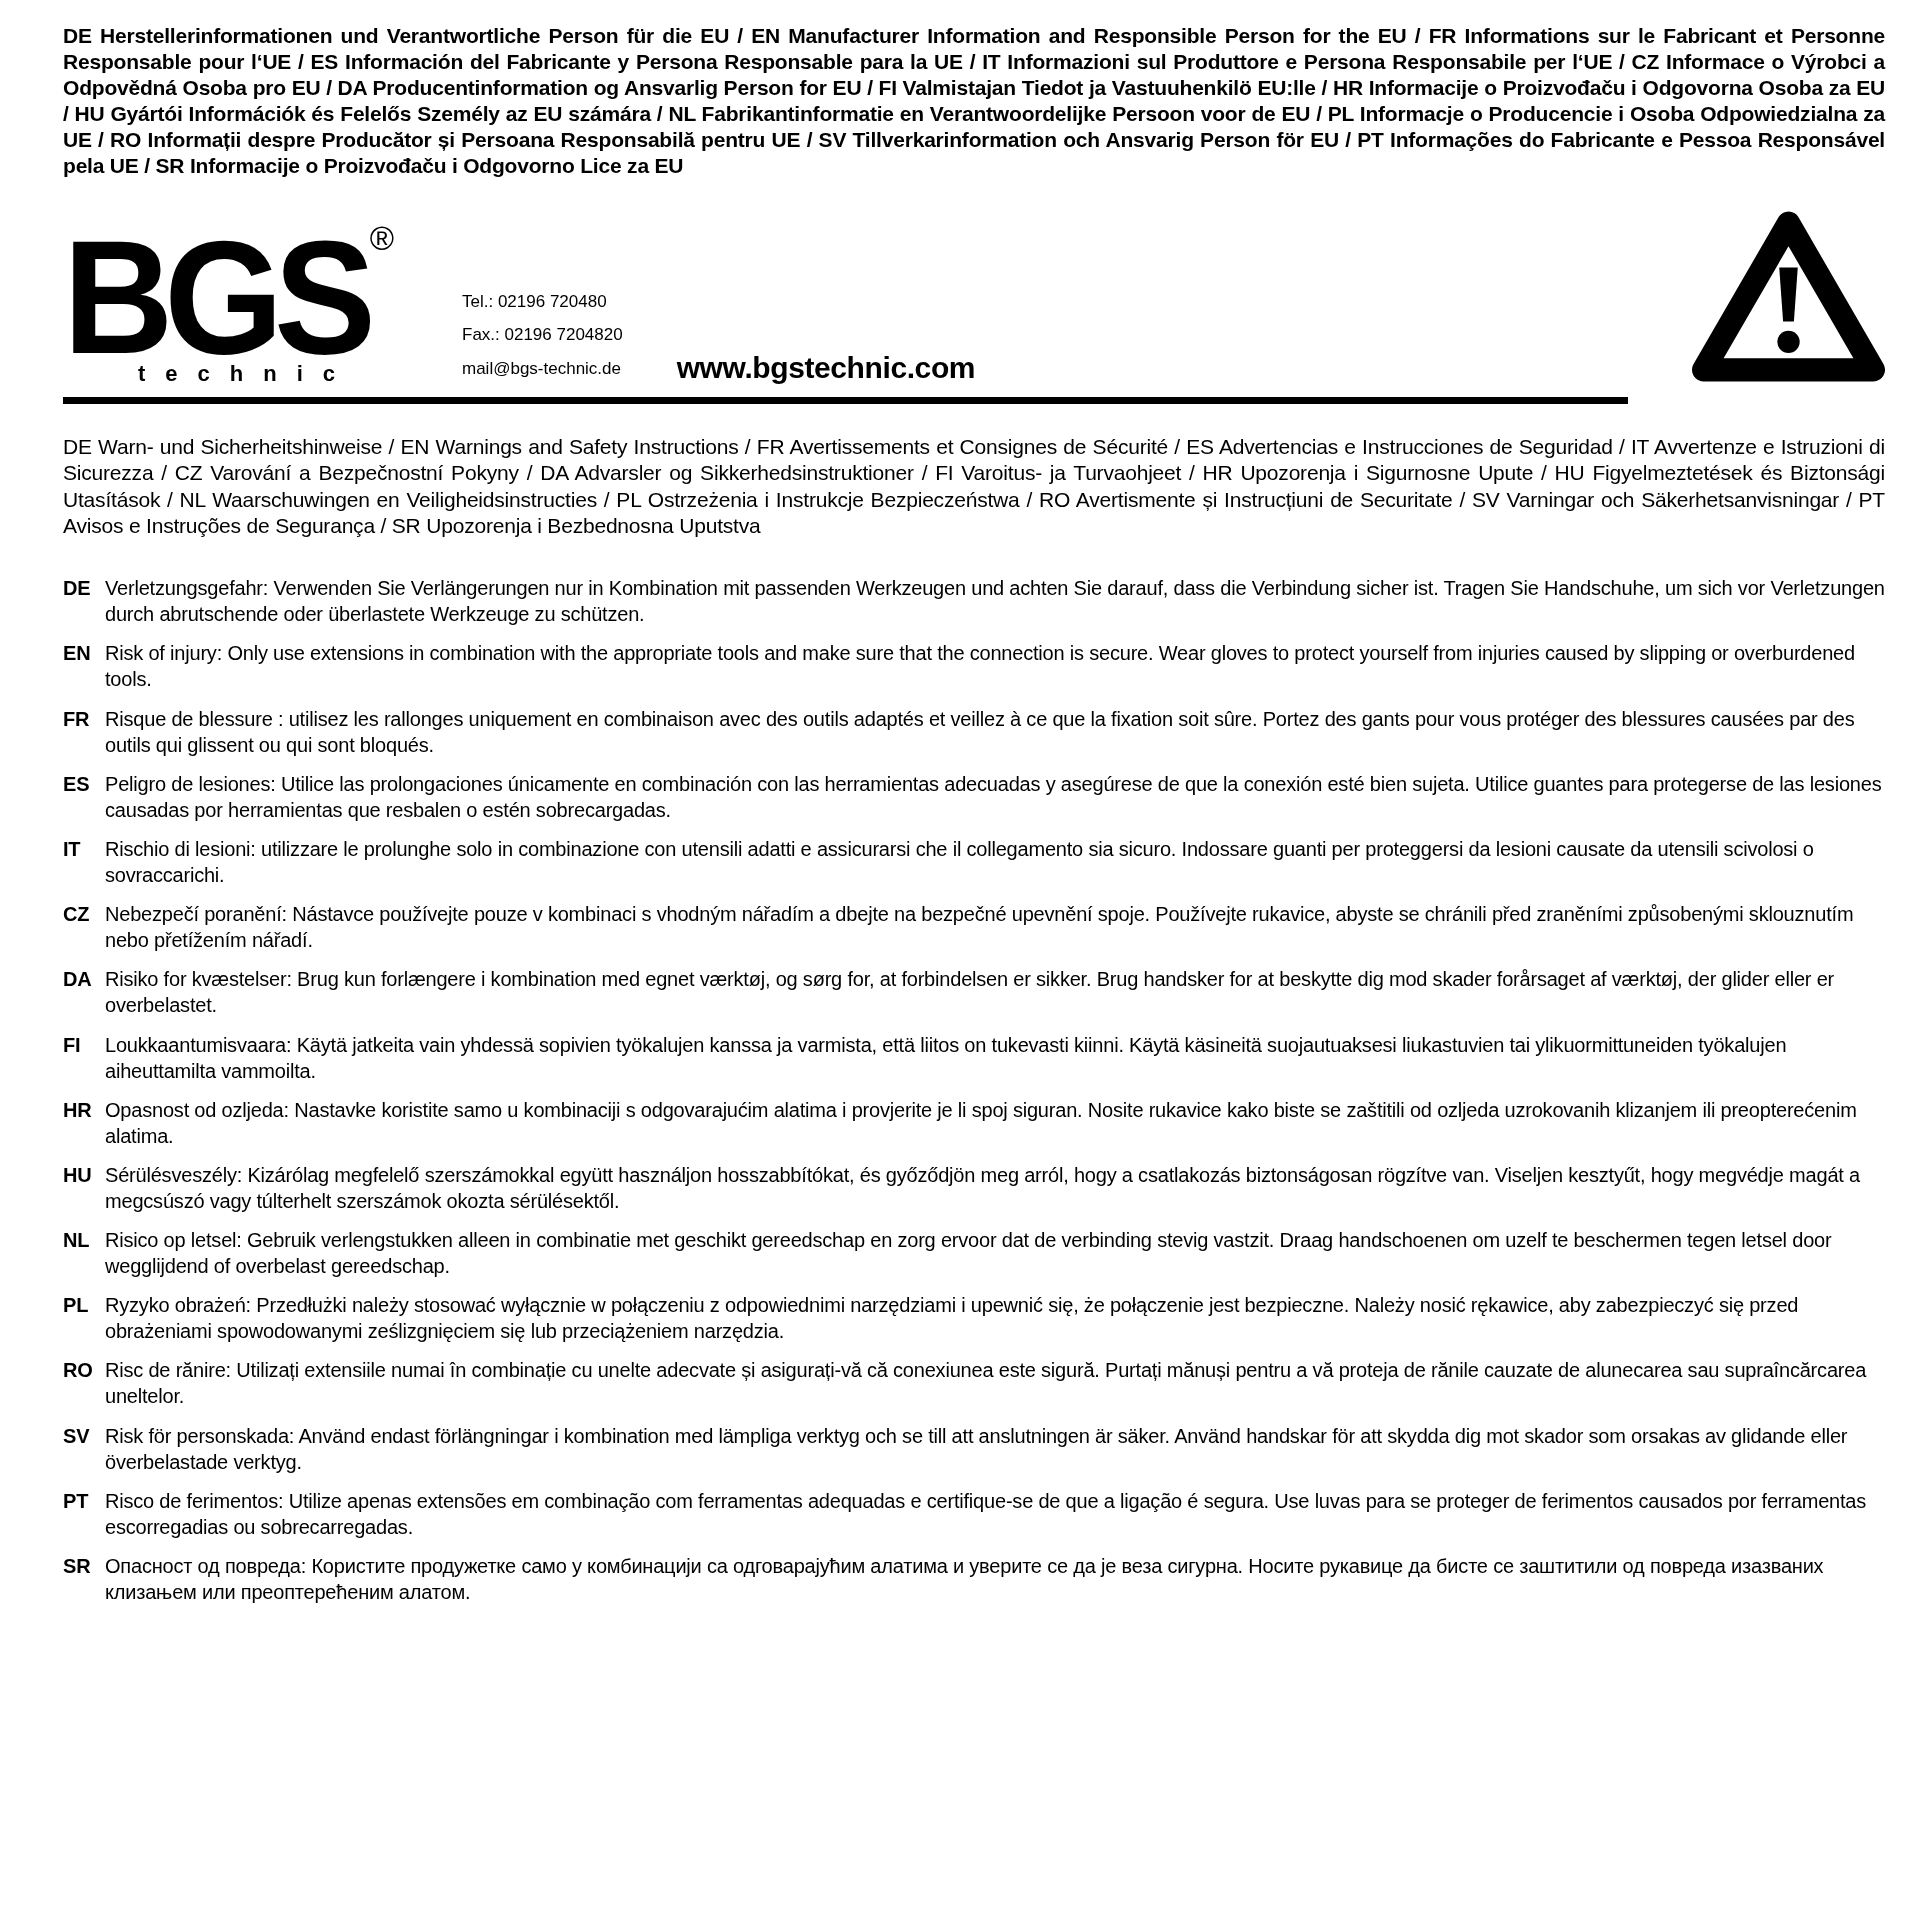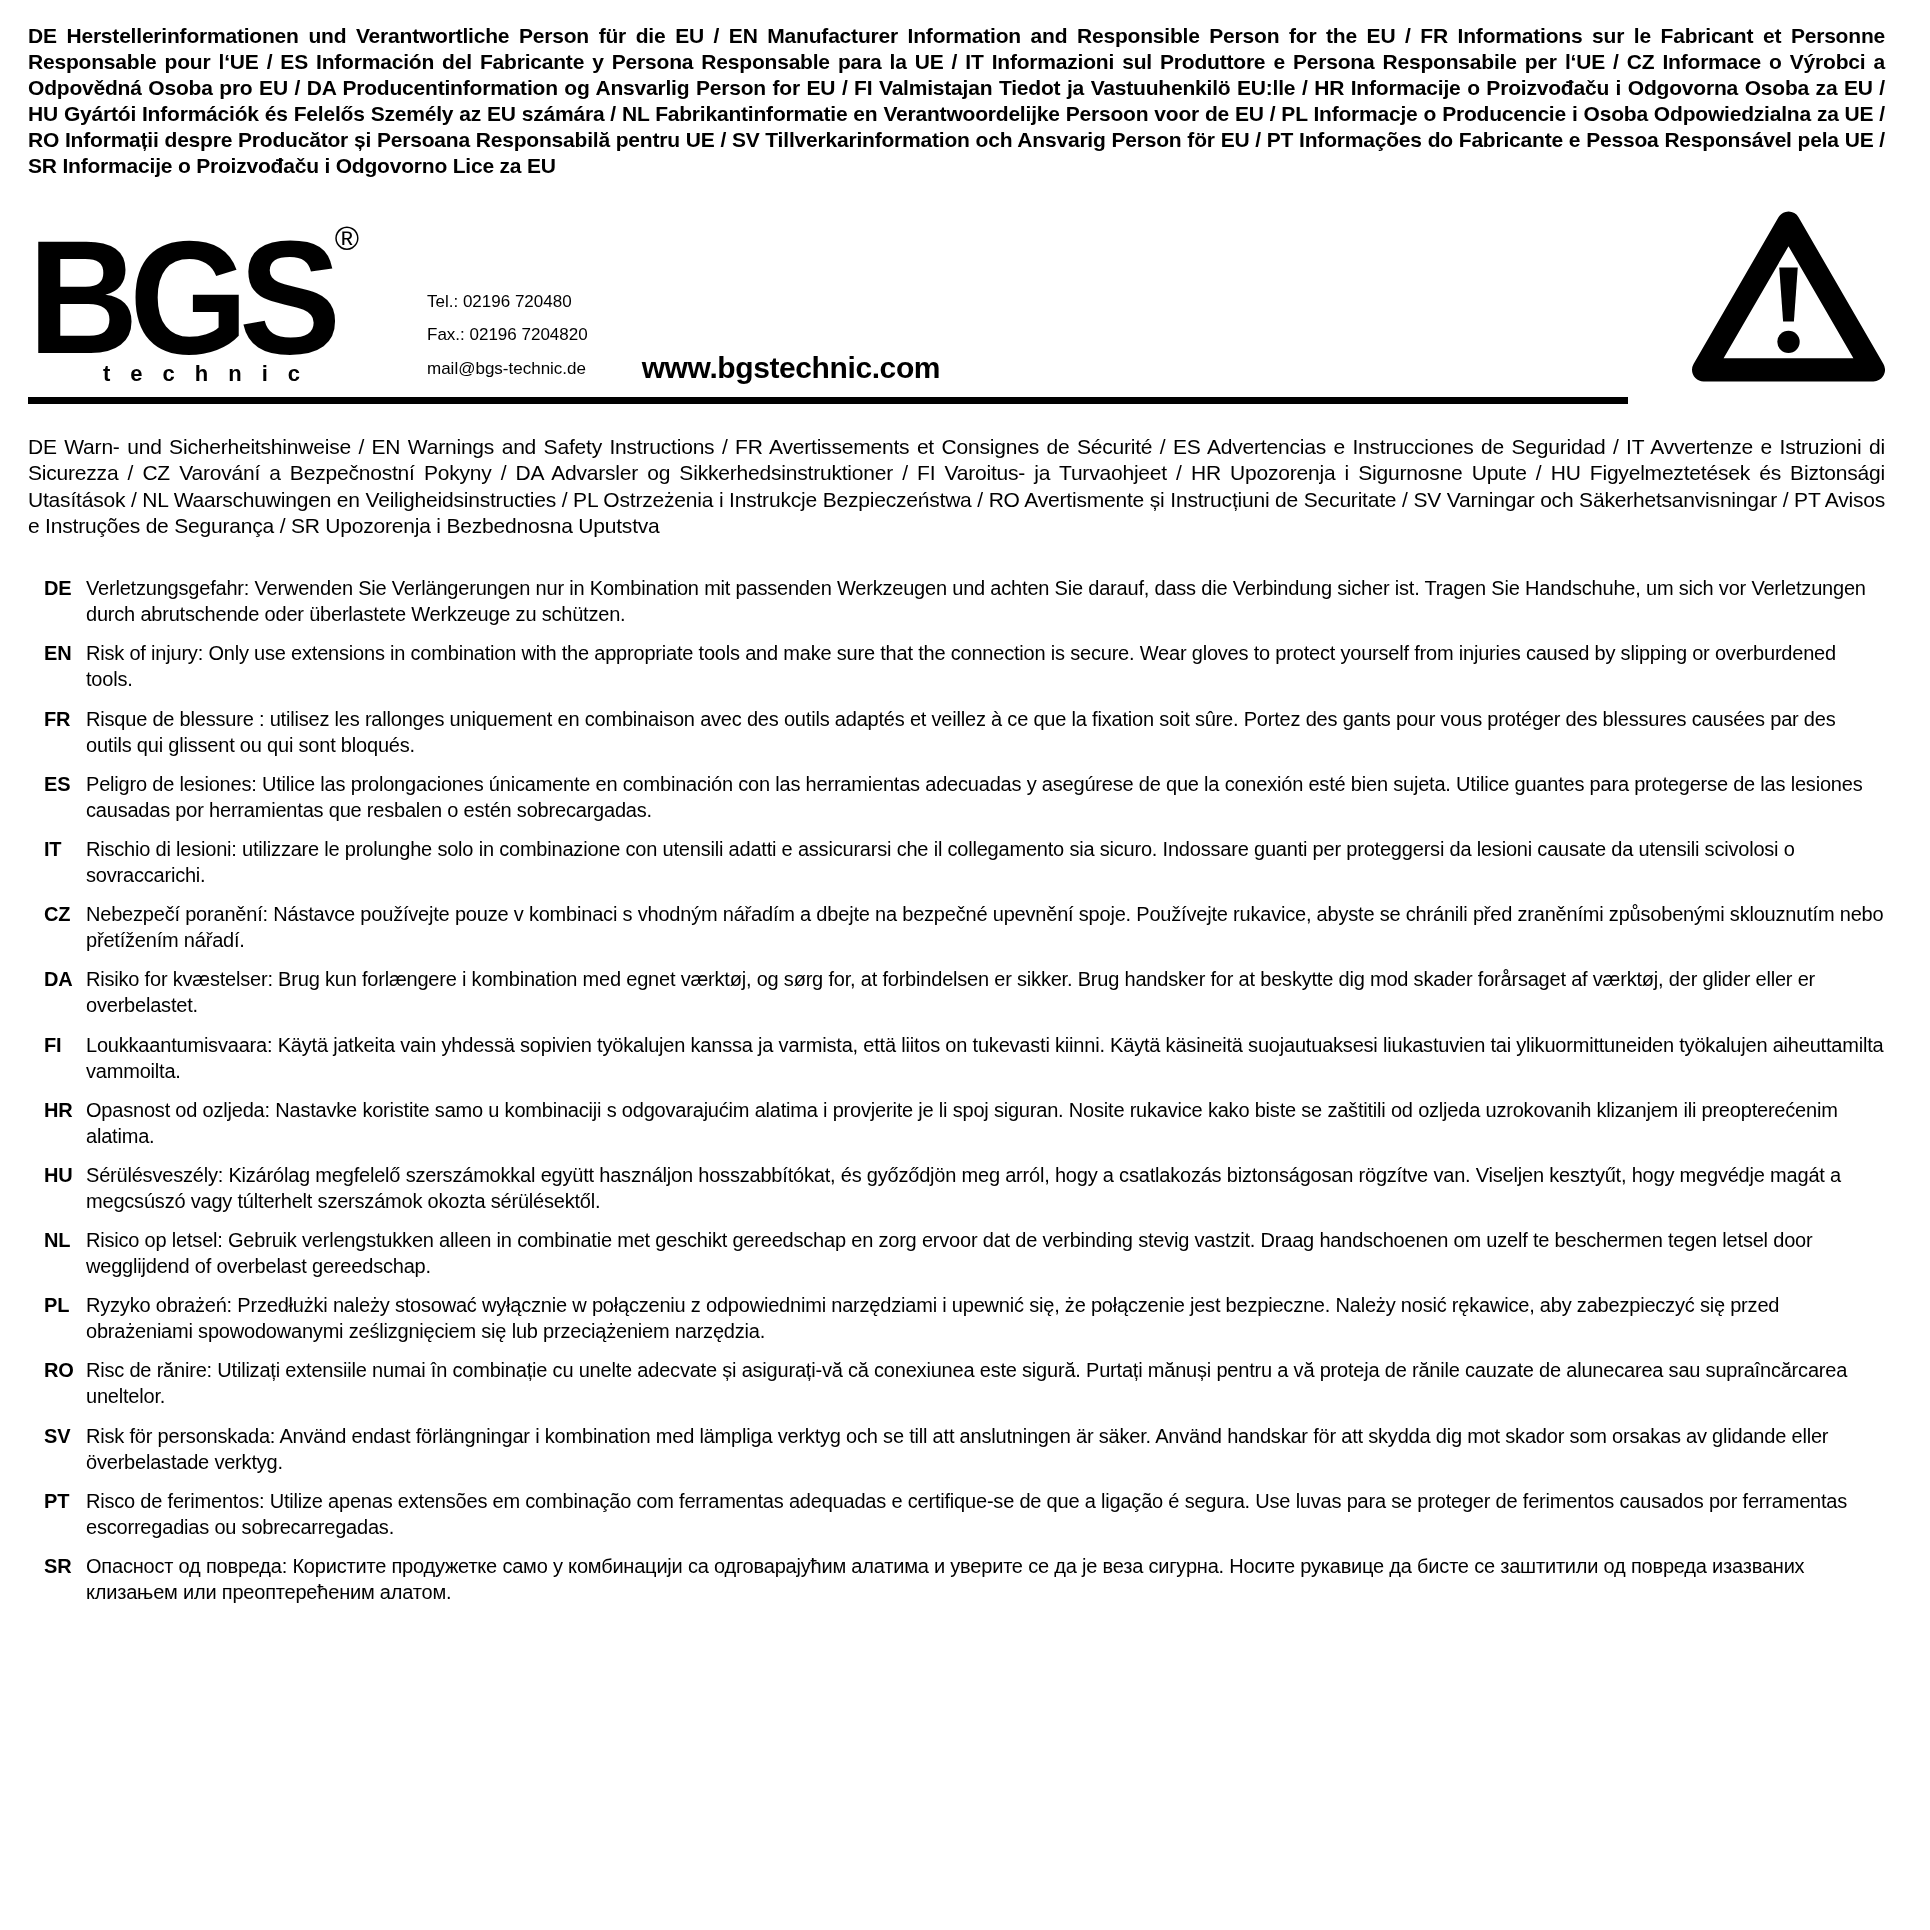--- a/index.html
+++ b/index.html
@@ -11,21 +11,21 @@
     width: 1930px;
     height: 1930px;
     font-family: "Liberation Sans", sans-serif;
     color: #000;
     overflow: hidden;
   }
   .page {
     box-sizing: border-box;
     width: 1930px;
     height: 1930px;
-    padding: 23px 45px 0 28px;
+    padding: 23px 45px 0 63px;
   }
   
   .lang-heading {
     font-weight: 700;
     font-size: 21px;
     line-height: 1.24;
     letter-spacing: -0.2px;
     text-align: justify;
     margin: 0;
   }
@@ -104,21 +104,20 @@
     font-weight: 400;
     font-size: 21px;
     line-height: 1.25;
     letter-spacing: -0.2px;
     text-align: justify;
     margin: 30px 0 0 0;
   }
   
   .warnings-list {
     margin-top: 36px;
-    margin-left: 16px;
   }
   .warning-item {
     display: flex;
     align-items: flex-start;
     margin-bottom: 13.2px;
     font-size: 20px;
     line-height: 1.3;
     letter-spacing: -0.2px;
   }
   .warning-code {

